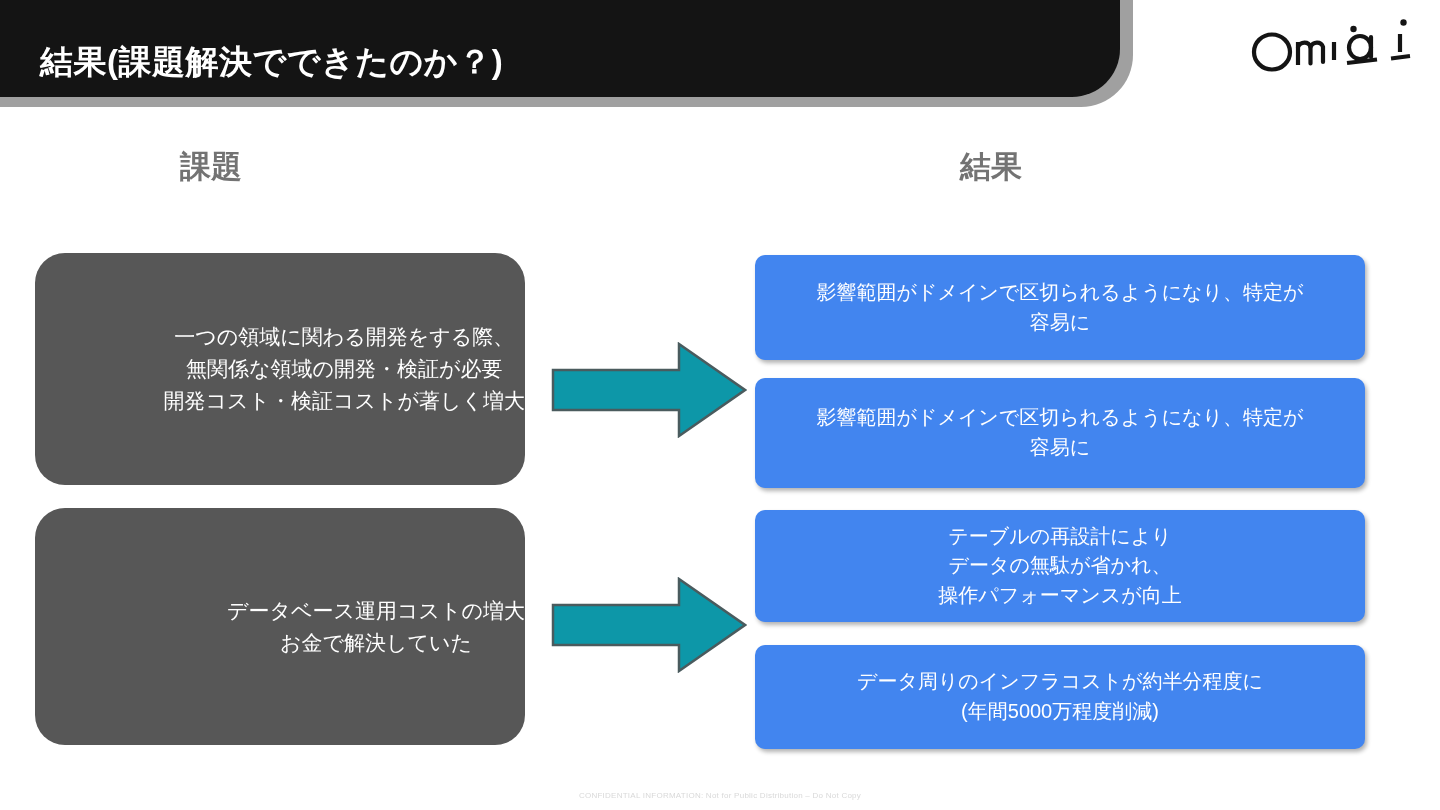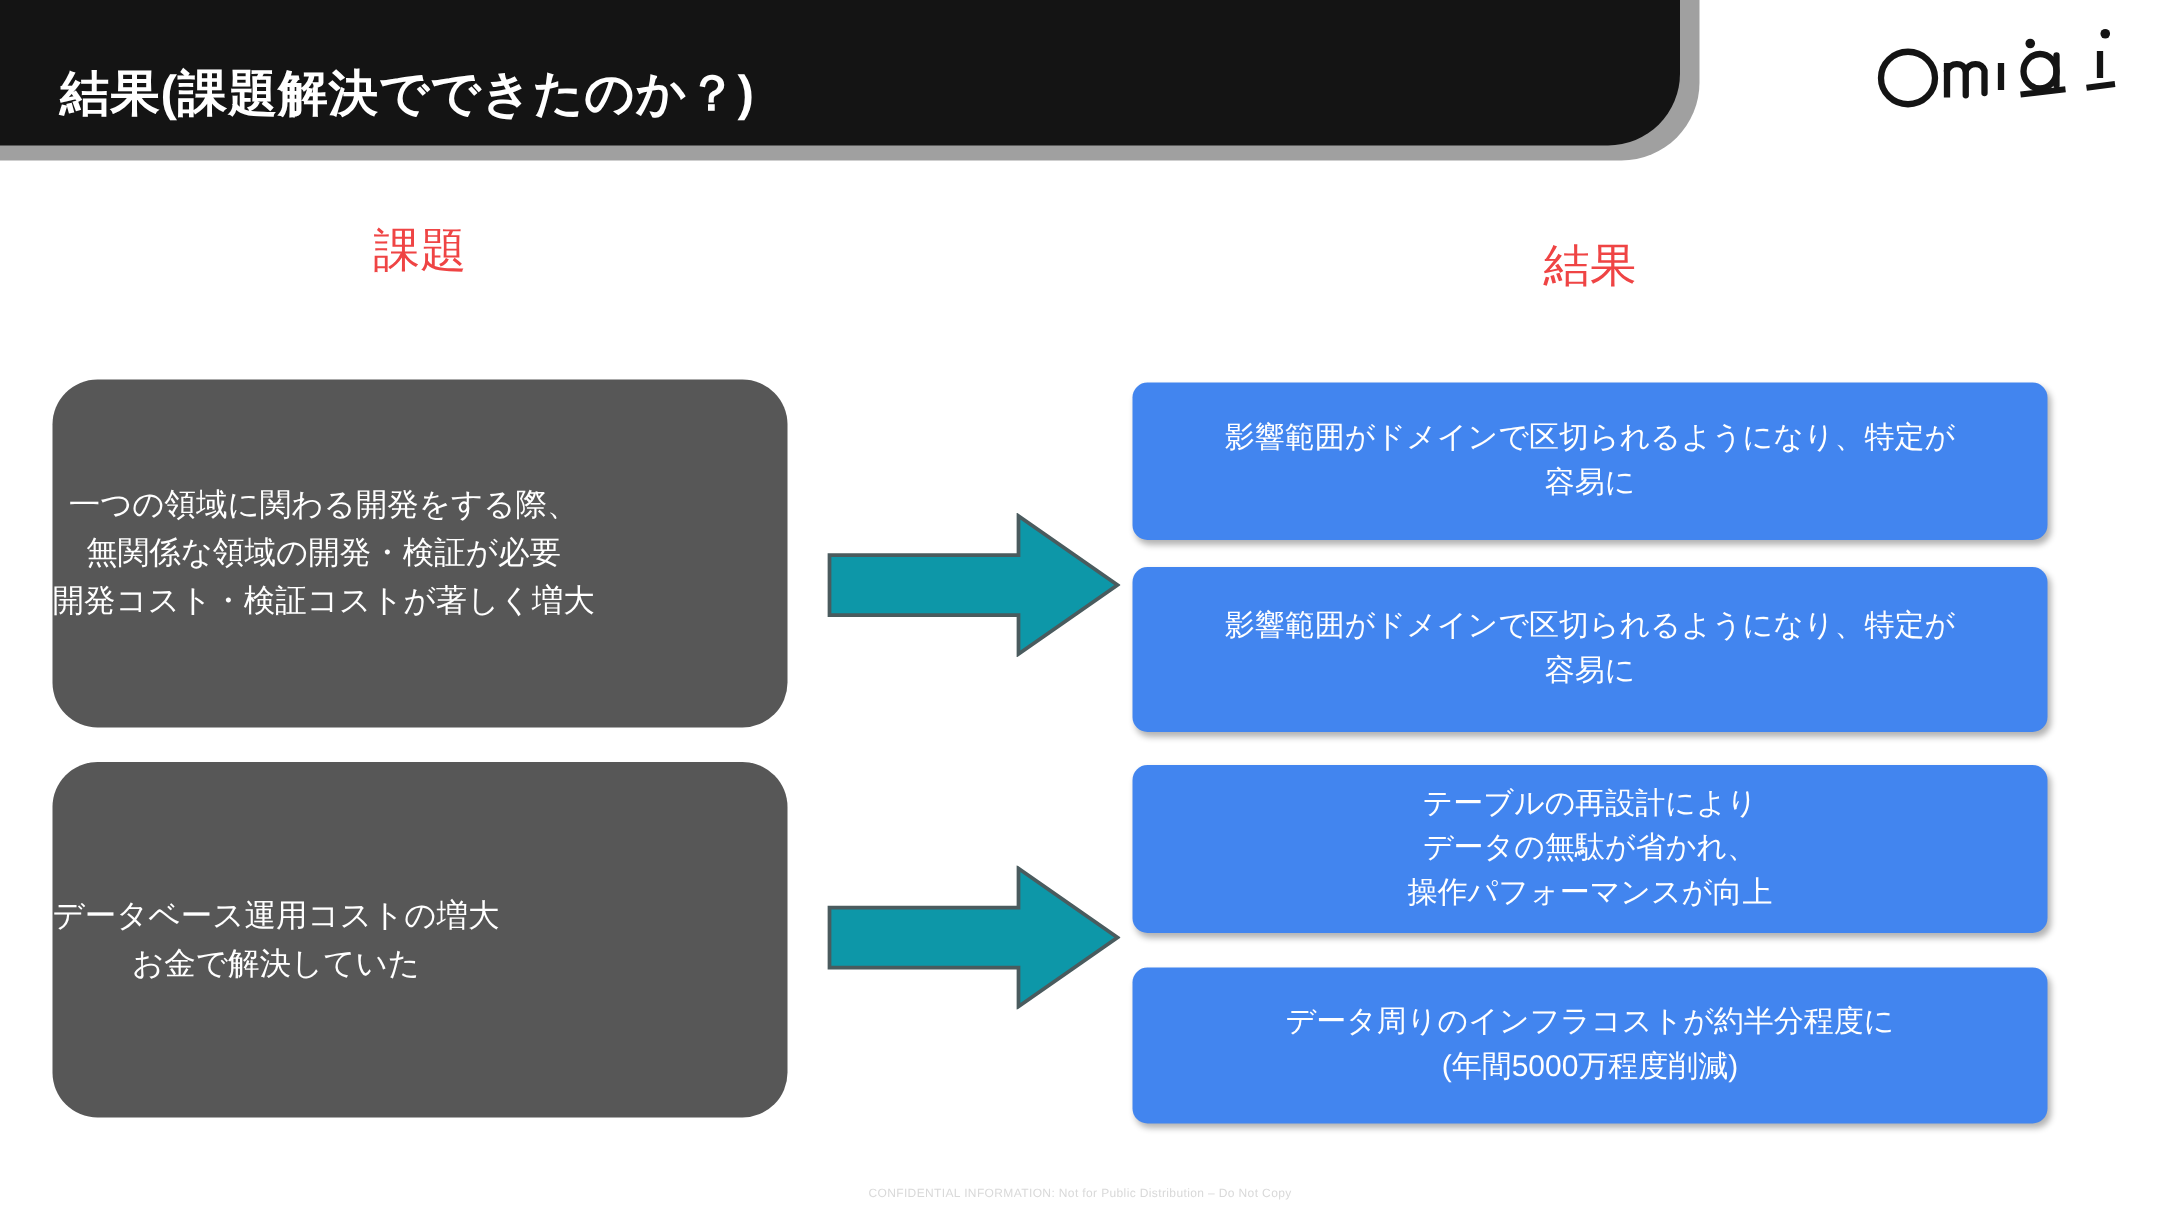--- a/index.html
+++ b/index.html
@@ -57,39 +57,39 @@
     top: 16px;
     width: 168px;
     height: 62px;
     z-index: 5;
   }
   #brand-logo svg { display: block; width: 100%; height: 100%; }
 
   
   .col-heading {
     position: absolute;
-    color: #ef4444;
+    color: #737373;
     font-size: 31px;
-    font-weight: normal;
-    text-align: center;
+    font-weight: bold;
+    text-align: left;
     white-space: nowrap;
   }
   #heading-issue  { left: 180px; top: 146px; width: 200px; }
-  #heading-result { left: 960px; top: 156px; width: 200px; }
+  #heading-result { left: 960px; top: 146px; width: 200px; }
 
   
   .issue-box {
     position: absolute;
     left: 35px;
     width: 490px;
     background: #575757;
     border-radius: 30px;
     display: flex;
     align-items: center;
-    justify-content: flex-start;
+    justify-content: flex-end;
     text-align: center;
     color: #ffffff;
     font-size: 21px;
     line-height: 1.52;
   }
   #issue-box-1 { top: 253px; height: 232px; }
   #issue-box-2 { top: 508px; height: 237px; }
 
   
   .result-box {

